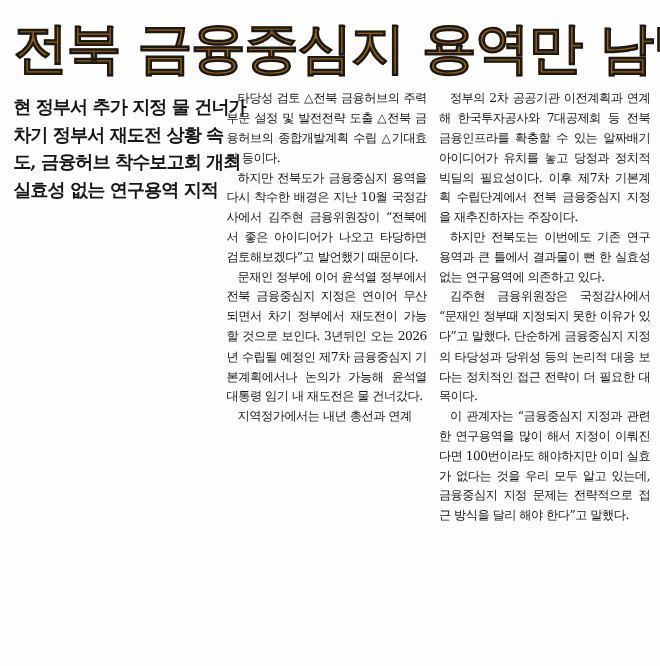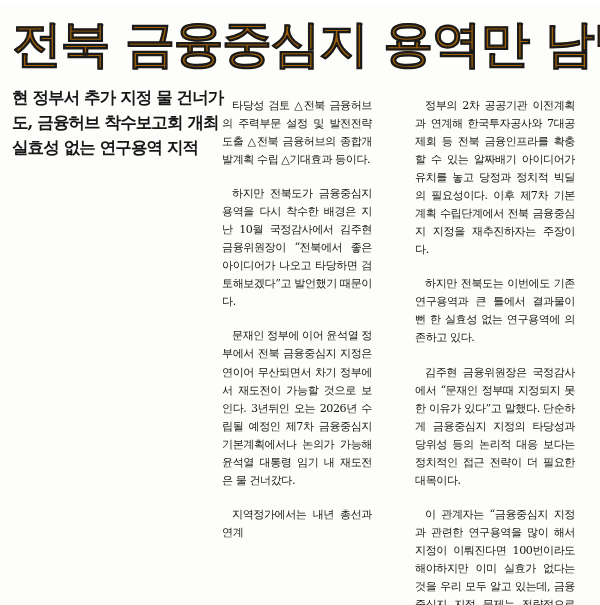--- a/index.html
+++ b/index.html
@@ -74,35 +74,36 @@
     letter-spacing: -0.45px;
     text-align: justify;
     text-justify: inter-character;
     word-break: break-all;
     color: #151515;
   }
   .col-2 { width: 193px; flex: 0 0 193px; padding-right: 9px; padding-left: 2px;}
   .col-3 { width: 194px; flex: 0 0 194px; padding-left: 2px;}
 
   .col p {
-    margin: 16px;
+    margin: 0;
     text-indent: 0.9em;
   }
 </style>
 </head>
 <body>
 
 <div class="page">
 
   <h1 class="headline">전북 금융중심지 용역만 남발</h1>
 
   <div class="top-area">
 
     <div class="subhead">
       <span class="sline">현 정부서 추가 지정 물 건너가</span>
+      <span class="sline">차기 정부서 재도전 상황 속</span>
       <span class="sline">도, 금융허브 착수보고회 개최</span>
       <span class="sline">실효성 없는 연구용역 지적</span>
     </div>
 
     <div class="col col-2">
       <p>타당성 검토 △전북 금융허브의 주력부문 설정 및 발전전략 도출 △전북 금융허브의 종합개발계획 수립 △기대효과 등이다.</p>
       <p>하지만 전북도가 금융중심지 용역을 다시 착수한 배경은 지난 10월 국정감사에서 김주현 금융위원장이 “전북에서 좋은 아이디어가 나오고 타당하면 검토해보겠다”고 발언했기 때문이다.</p>
       <p>문재인 정부에 이어 윤석열 정부에서 전북 금융중심지 지정은 연이어 무산되면서 차기 정부에서 재도전이 가능할 것으로 보인다. 3년뒤인 오는 2026년 수립될 예정인 제7차 금융중심지 기본계획에서나 논의가 가능해 윤석열 대통령 임기 내 재도전은 물 건너갔다.</p>
       <p>지역정가에서는 내년 총선과 연계</p>
     </div>

